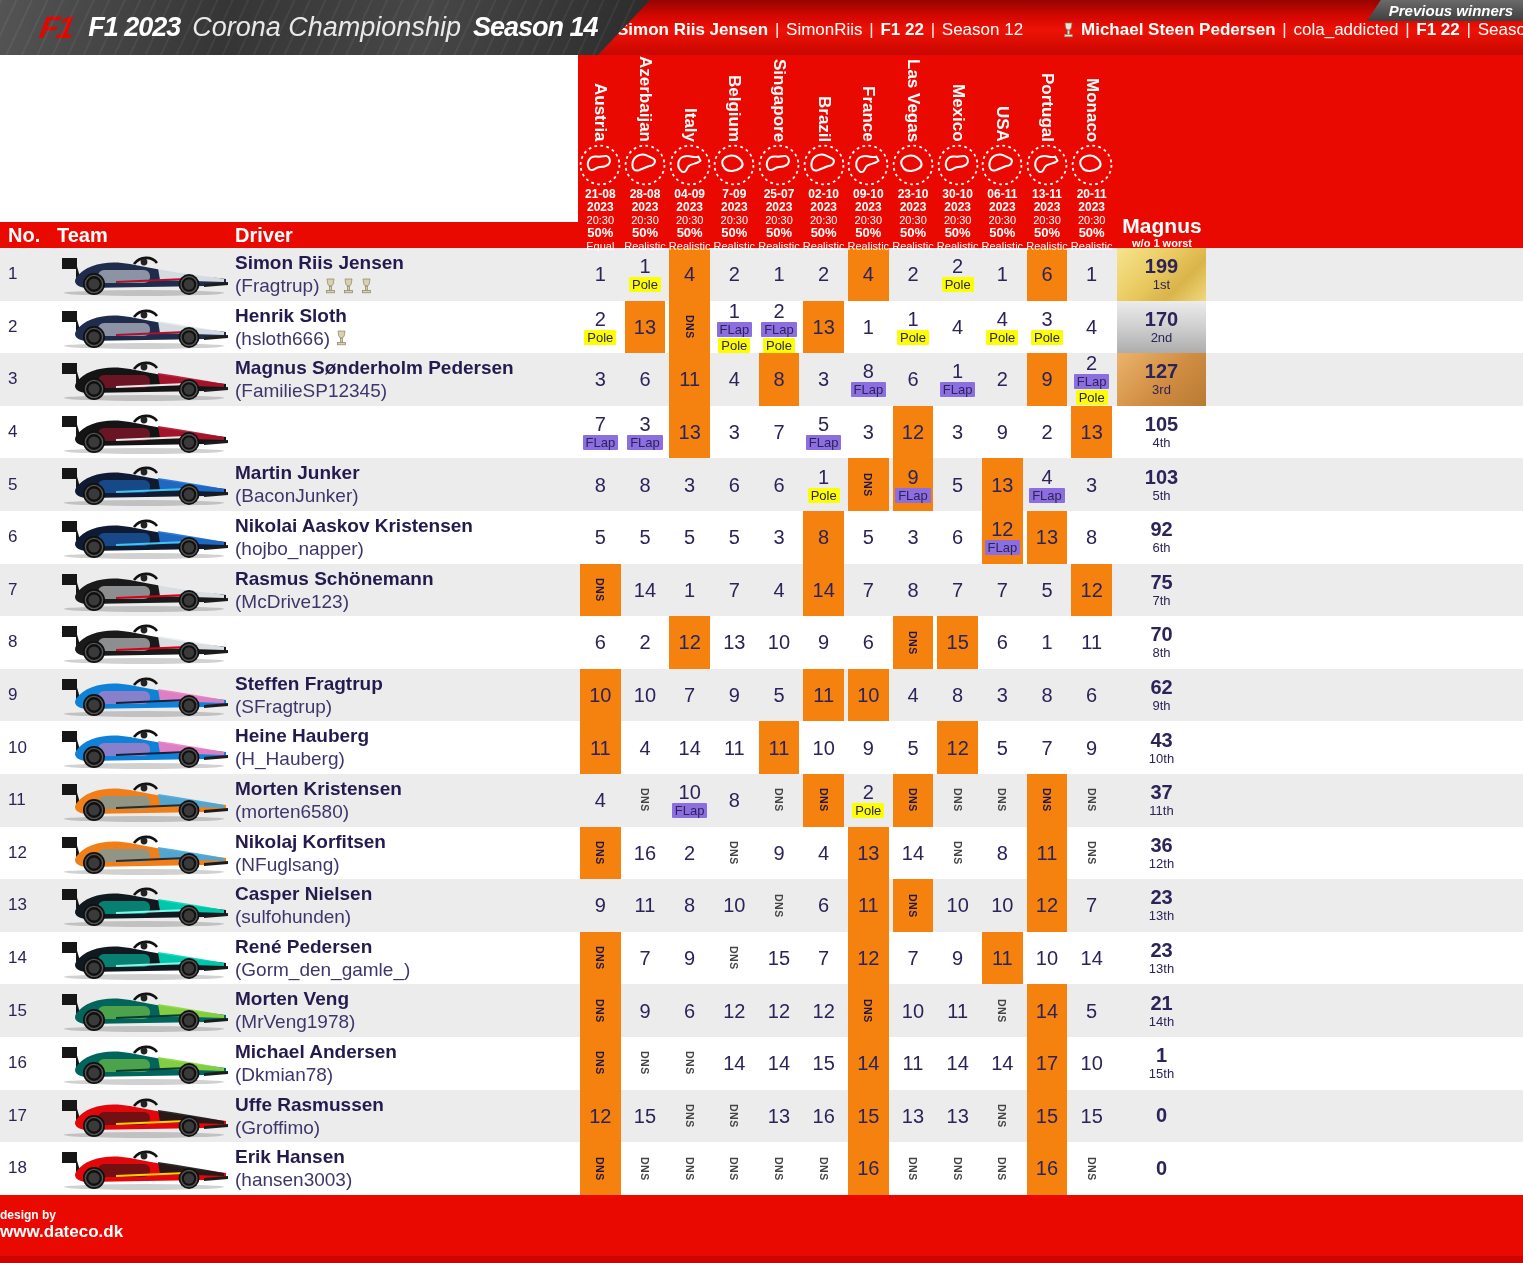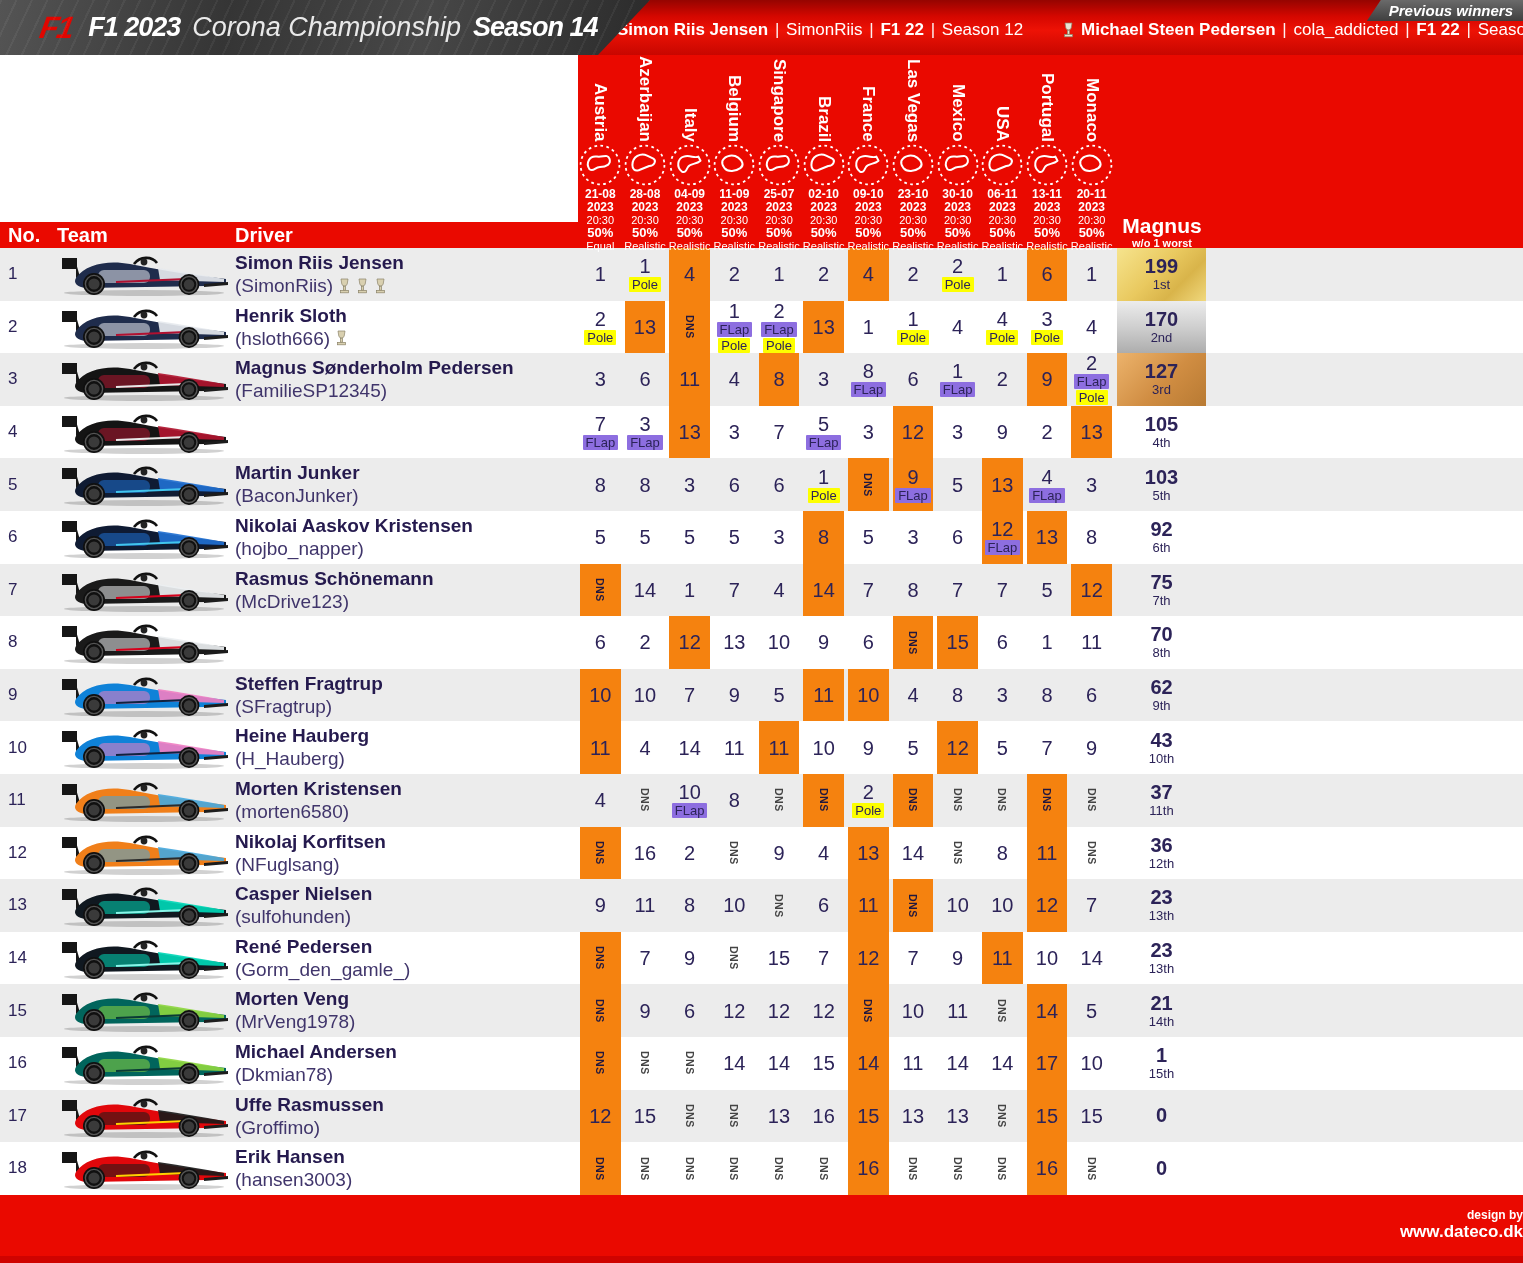--- a/index.html
+++ b/index.html
@@ -70,21 +70,21 @@
   .pts{position:absolute;left:1117px;top:0;width:89px;height:100%;display:flex;flex-direction:column;
       align-items:center;justify-content:center;}
   .pts .pv{font-weight:700;font-size:20px;line-height:21px;color:#2c2358;}
   .pts .pp{font-size:13px;line-height:15px;color:#2c2358;}
   .pts.gold{background:linear-gradient(135deg,#f6e48e 0%,#e9c95f 45%,#d9b44a 70%,#f0d87d 100%);}
   .pts.silver{background:linear-gradient(180deg,#ececec 0%,#cfcfcf 50%,#adadad 100%);}
   .pts.bronze{background:linear-gradient(135deg,#ecb36c 0%,#d08d42 55%,#b87a33 100%);}
   
   .footer{position:absolute;left:0;top:1195px;width:1523px;height:68px;background:#ea0900;z-index:2;}
   .footer:after{content:"";position:absolute;left:0;bottom:0;width:100%;height:7px;background:#cf0300;}
-  .foot-inner{text-align:right;color:#fff;padding-top:13px;}
+  .foot-inner{text-align:left;color:#fff;padding-top:13px;}
   .f-line1{font-size:12px;font-weight:700;line-height:14px;}
   .f-line2{font-size:17px;font-weight:700;line-height:19px;color:#fff;text-decoration:none;display:inline-block;}
   .trophy{display:inline-block;}
 </style>
 </head>
 <body>
 
 <div class="page">
   <div class="red-base">
     <div class="banner-shine"></div>
@@ -162,21 +162,21 @@
           <div class="rd-mode">Realistic</div>
         </div>
       </div>
       <div class="race-col" style="left: 134px; width: 44.6667px;">
         <div class="race-name">Belgium</div>
         <div class="track-icon"><svg width="42" height="42" viewBox="0 0 40 40">
             <circle cx="20" cy="20" r="18.5" fill="none" stroke="#fff" stroke-width="1.7" stroke-dasharray="2.6 3.2"></circle>
             <path d="M9 16 C12 10 20 10 24 13 C28 16 30 20 26 23 C22 26 14 27 11 23 C9 20 8 19 9 16 Z" fill="none" stroke="#fff" stroke-width="1.9" stroke-linejoin="round"></path>
           </svg></div>
         <div class="race-dates">
-          <div class="rd-date">11-09</div>
+          <div class="rd-date">7-09</div>
           <div class="rd-year">2023</div>
           <div class="rd-time">20:30</div>
           <div class="rd-pct">50%</div>
           <div class="rd-mode">Realistic</div>
         </div>
       </div>
       <div class="race-col" style="left: 178.667px; width: 44.6667px;">
         <div class="race-name">Singapore</div>
         <div class="track-icon"><svg width="42" height="42" viewBox="0 0 40 40">
             <circle cx="20" cy="20" r="18.5" fill="none" stroke="#fff" stroke-width="1.7" stroke-dasharray="2.6 3.2"></circle>
@@ -313,21 +313,21 @@
             <circle cx="36" cy="33" r="11" fill="#101010"></circle>
             <circle cx="36" cy="33" r="5.6" fill="#3a3a3a"></circle>
             <circle cx="36" cy="33" r="8.6" fill="none" stroke="#555" stroke-width="1.4"></circle>
             <circle cx="131" cy="33.5" r="10.4" fill="#101010"></circle>
             <circle cx="131" cy="33.5" r="5.2" fill="#3a3a3a"></circle>
             <circle cx="131" cy="33.5" r="8" fill="none" stroke="#555" stroke-width="1.4"></circle>
           </svg></div>
         <div class="drv">
           <div class="dn">Simon Riis Jensen</div>
           <div class="du">
-            <span>(SimonRiis)</span>
+            <span>(Fragtrup)</span>
             <svg class="trophy" width="13" height="16" viewBox="0 0 13 16">
               <path d="M3 1 h7 l-0.8 5 a2.8 2.8 0 0 1 -5.4 0 Z" fill="#d9d0b0" stroke="#8b8368" stroke-width="0.7"></path>
               <rect x="5.4" y="8.2" width="2.2" height="4" fill="#d9d0b0" stroke="#8b8368" stroke-width="0.7"></rect>
               <rect x="2.6" y="12.4" width="7.8" height="2.4" fill="#d9d0b0" stroke="#8b8368" stroke-width="0.7"></rect>
             </svg>
             <svg class="trophy" width="13" height="16" viewBox="0 0 13 16">
               <path d="M3 1 h7 l-0.8 5 a2.8 2.8 0 0 1 -5.4 0 Z" fill="#d9d0b0" stroke="#8b8368" stroke-width="0.7"></path>
               <rect x="5.4" y="8.2" width="2.2" height="4" fill="#d9d0b0" stroke="#8b8368" stroke-width="0.7"></rect>
               <rect x="2.6" y="12.4" width="7.8" height="2.4" fill="#d9d0b0" stroke="#8b8368" stroke-width="0.7"></rect>
             </svg>

